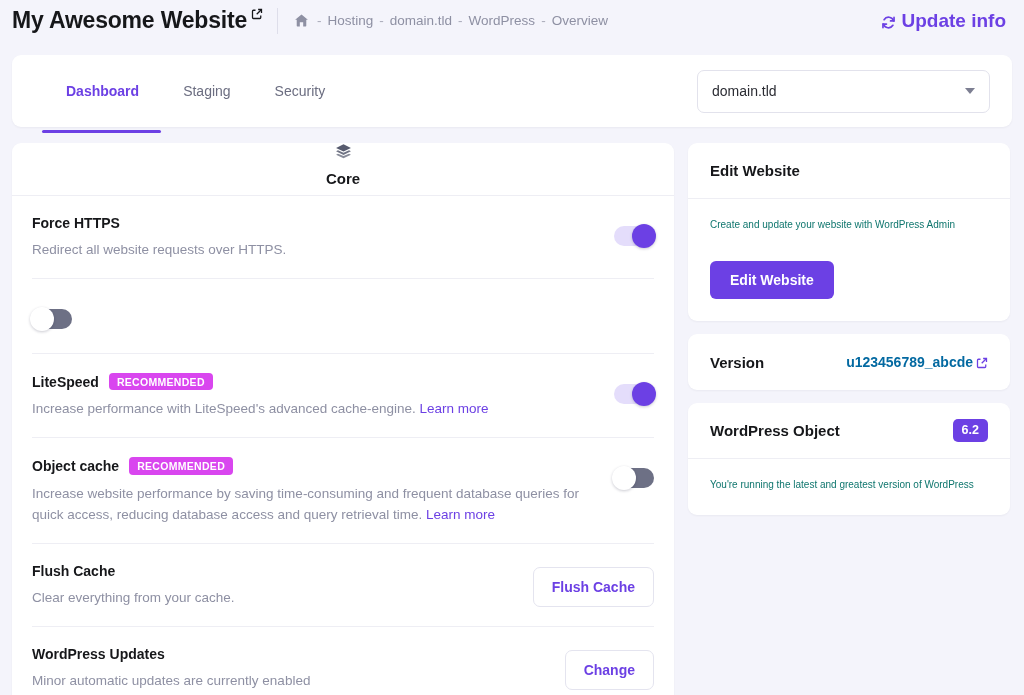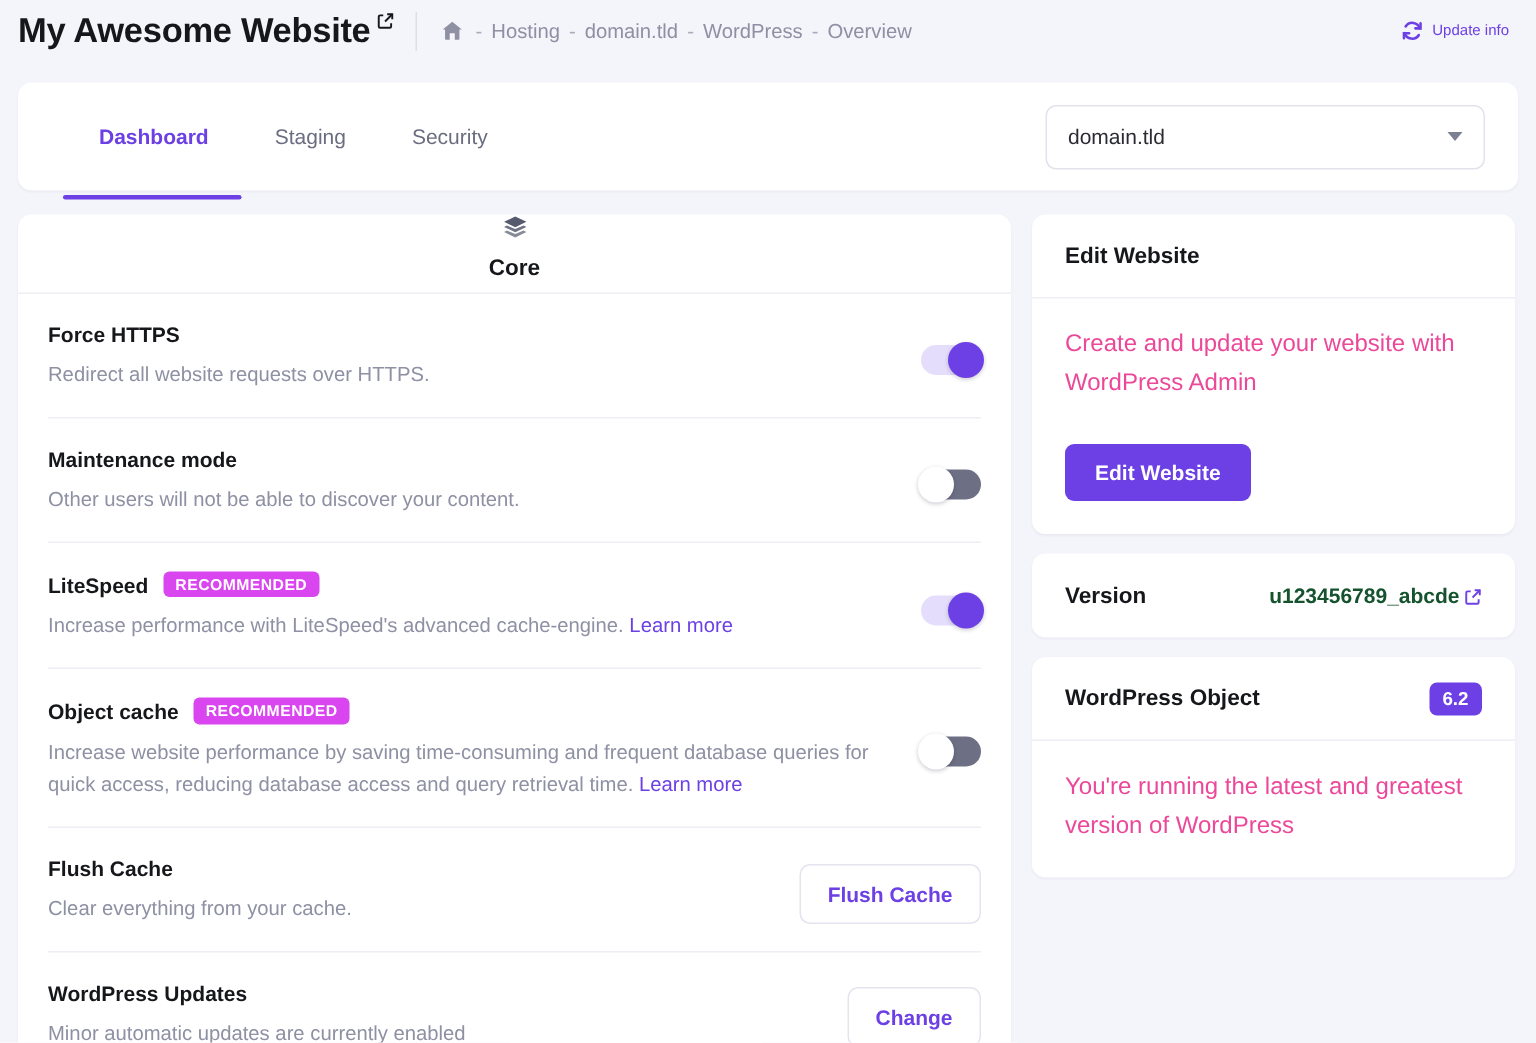--- a/index.html
+++ b/index.html
@@ -56,22 +56,22 @@
   .bc-home { width: 15px; height: 15px; display: block; margin-right: 2px; }
   .bc-sep { color: #a9abba; padding: 0 1px; }
   .bc-item { white-space: nowrap; }
 
   .update-info {
     margin-left: auto;
     display: flex;
     align-items: center;
     gap: 6px;
     color: #6c40e4;
-    font-size: 10px;
-    font-weight: normal;
+    font-size: 19px;
+    font-weight: bold;
     cursor: pointer;
   }
   .refresh-ico { width: 15px; height: 15px; display: block; }
 
   
   .tabcard {
     margin: 14px 12px 1px 12px;
     background: #fff;
     border-radius: 9px;
     height: 72px;
@@ -152,21 +152,21 @@
     font-size: 15px;
     font-weight: bold;
     color: #16171a;
     flex-direction: column;
   }
   .layers-ico { width: 17px; height: 17px; display: block; }
 
   .rows { padding: 0 20px; }
   .row {
     display: flex;
-    align-items: center;
+    align-items: flex-start;
     padding: 19px 0 17px 0;
     border-bottom: 1px solid #eeeef4;
     min-height: 62px;
   }
   .row:last-child { border-bottom: none; }
   .row-text { flex: 1; padding-right: 16px; }
   .row-title {
     font-size: 14px;
     font-weight: bold;
     color: #16171a;
@@ -244,22 +244,22 @@
     padding: 0 22px;
     font-size: 15px;
     font-weight: bold;
     color: #16171a;
   }
   .rc-head.bordered { border-bottom: 1px solid #eeeef4; }
   .rc-body {
     padding: 18px 22px 22px 22px;
   }
   .rc-text {
-    font-size: 16px;
-    color: #ec4899;
+    font-size: 10px;
+    color: #0f766e;
     line-height: 1.6;
   }
   .btn-primary {
     margin-top: 28px;
     background: #6c40e4;
     color: #fff;
     border: none;
     border-radius: 6px;
     font-size: 14px;
     font-weight: bold;
@@ -268,21 +268,21 @@
     height: 38px;
     cursor: pointer;
   }
   .rc-right {
     margin-left: auto;
     display: flex;
     align-items: center;
     gap: 3px;
   }
   .db-link {
-    color: #14532d;
+    color: #0369a1;
     font-size: 14px;
     font-weight: bold;
     cursor: pointer;
   }
   .badge-ver {
     background: #6c40e4;
     color: #fff;
     font-size: 12.5px;
     font-weight: bold;
     border-radius: 5px;
@@ -382,26 +382,20 @@
             <div class="row-desc">Redirect all website requests over HTTPS.</div>
           </div>
           <div class="row-ctl">
             <div class="toggle on">
                 <span class="knob"></span>
               </div>
           </div>
         </div>
 
         <div class="row">
-          <div class="row-text">
-            <div class="row-title">
-              <span>Maintenance mode</span>
-            </div>
-            <div class="row-desc">Other users will not be able to discover your content.</div>
-          </div>
           <div class="row-ctl">
             <div class="toggle off">
                 <span class="knob"></span>
               </div>
           </div>
         </div>
 
         <div class="row">
           <div class="row-text">
             <div class="row-title">

